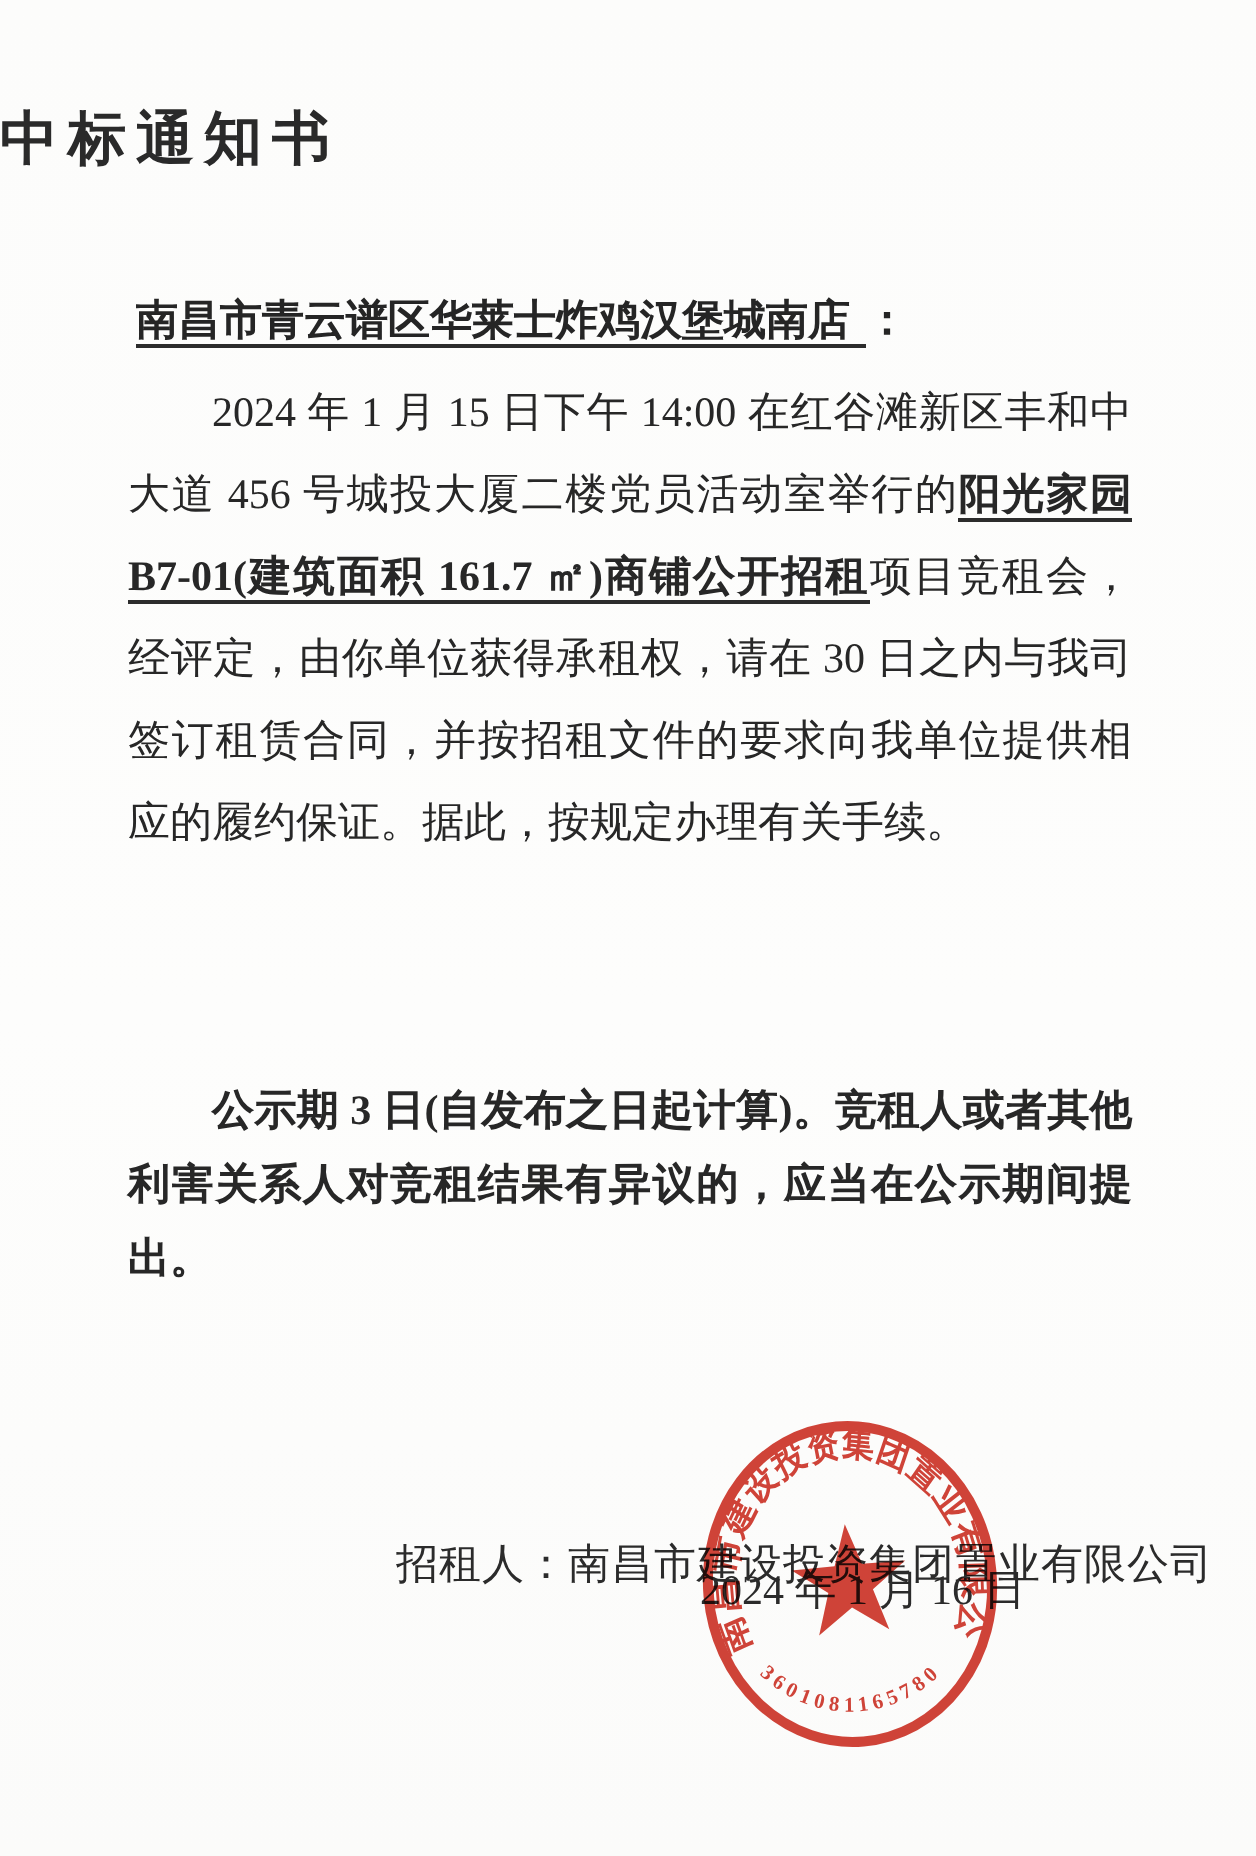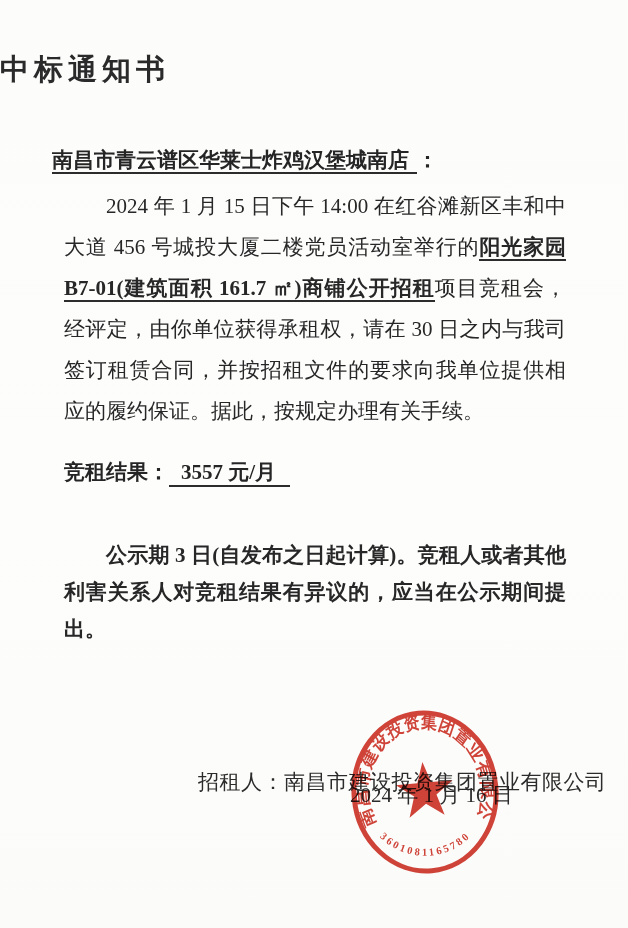--- a/index.html
+++ b/index.html
@@ -24,21 +24,21 @@
     width: 100%;
     text-align: left;
     font-size: 29px;
     font-weight: 600;
     letter-spacing: 5px;
     color: #2a2a2a;
   }
   .addressee {
     position: absolute;
     top: 146px;
-    left: 52px;
+    left: 68px;
     font-size: 21px;
     font-weight: bold;
     color: #252525;
   }
   .addressee .name {
     border-bottom: 2px solid #2c2c2c;
     padding-right: 8px;
   }
   .body-para {
     position: absolute;
@@ -108,23 +108,20 @@
   <div class="doc-title">中标通知书</div>
 
   <div class="addressee">
     <span class="name">南昌市青云谱区华莱士炸鸡汉堡城南店</span><span>：</span>
   </div>
 
   <div class="body-para para-1">
     <span>2024 年 1 月 15 日下午 14:00 在红谷滩新区丰和中大道 456 号城投大厦二楼党员活动室举行的</span><span class="highlight">阳光家园 B7-01(建筑面积 161.7 ㎡)商铺公开招租</span><span>项目竞租会，经评定，由你单位获得承租权，请在 30 日之内与我司签订租赁合同，并按招租文件的要求向我单位提供相应的履约保证。据此，按规定办理有关手续。</span>
   </div>
 
-  <div class="result-line">
-    <span>竞租结果：</span><span class="result-value">3557 元/月</span>
-  </div>
 
   <div class="body-para section-2">
     <p class="p-indent">公示期 3 日(自发布之日起计算)。竞租人或者其他利害关系人对竞租结果有异议的，应当在公示期间提出。</p>
   </div>
 
   <div class="signer-line">招租人：南昌市建设投资集团置业有限公司</div>
 
   <div class="date-line">2024 年 1 月 16 日</div>
 
   <svg class="stamp" viewBox="0 0 190 200" xmlns="http://www.w3.org/2000/svg">

